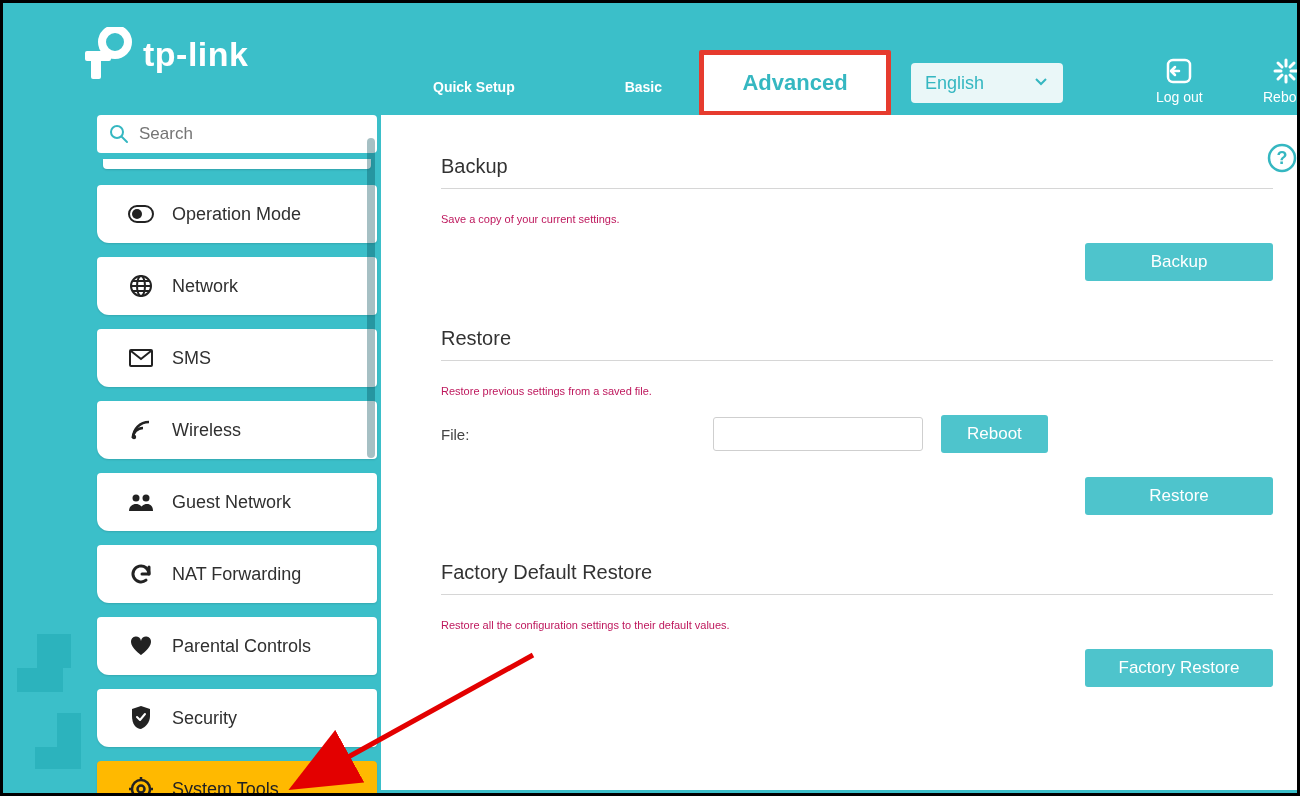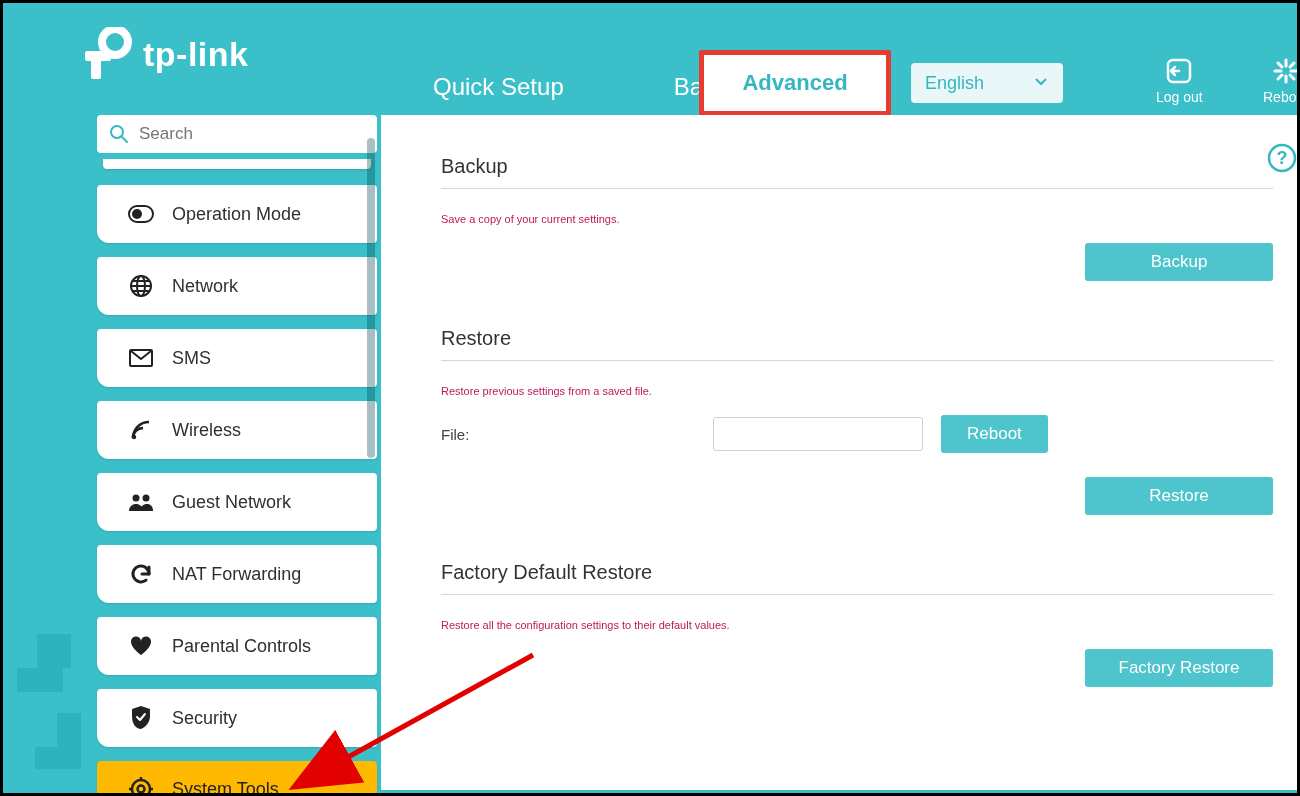--- a/index.html
+++ b/index.html
@@ -6,21 +6,21 @@
   html, body { width: 1300px; height: 796px; overflow: hidden; font-family: Arial, Helvetica, sans-serif; }
   body { border: 3px solid #000; background: #3bbfc9; position: relative; }
 
   
   .header { position: absolute; left: 0; right: 16px; top: 0; height: 112px; }
   .logo { position: absolute; left: 82px; top: 24px; color: #fff; display: flex; align-items: center; }
   .logo .mark { width: 48px; height: 54px; position: relative; margin-right: 10px; }
   .logo-text { font-size: 34px; font-weight: 600; letter-spacing: 0.5px; }
 
   .topnav { position: absolute; left: 400px; top: 55px; display: flex; align-items: flex-end; height: 57px; }
-  .topnav .navitem { color: #fff; font-size: 24px; font-weight: 400; padding: 0 30px; height: 57px; display:flex; align-items:center; cursor:pointer; }
+  .topnav .navitem { color: #fff; font-size: 14px; font-weight: 700; padding: 0 30px; height: 57px; display:flex; align-items:center; cursor:pointer; }
 
   .tab-advanced-wrap { position: absolute; left: 696px; top: 47px; width: 192px; height: 66px; border: 5px solid #e63b2e; background: #fff; display:flex; align-items:center; justify-content:center; cursor:pointer; border-radius: 2px; }
   .tab-advanced-inner { width: 166px; height: 46px; background:#fff; color:#35b7c1; font-size:22px; font-weight:600; display:flex; align-items:center; justify-content:center; border-radius: 6px 6px 0 0; }
 
   .lang-select { position: absolute; left: 908px; top: 60px; width: 152px; height: 40px; background:#eaf7f8; border-radius:4px; display:flex; align-items:center; padding:16px 14px; color:#35b7c1; font-size:18px; cursor:pointer; }
   .lang-select .chev { margin-left:auto; }
 
   .header-action { position: absolute; top: 54px; display:flex; flex-direction:column; align-items:center; color:#fff; font-size:14px; cursor:pointer; }
   .header-action .iconbox { width:28px; height:28px; margin-bottom:4px; display:flex; align-items:center; justify-content:center; }
   .logout-action { left: 1153px; }

